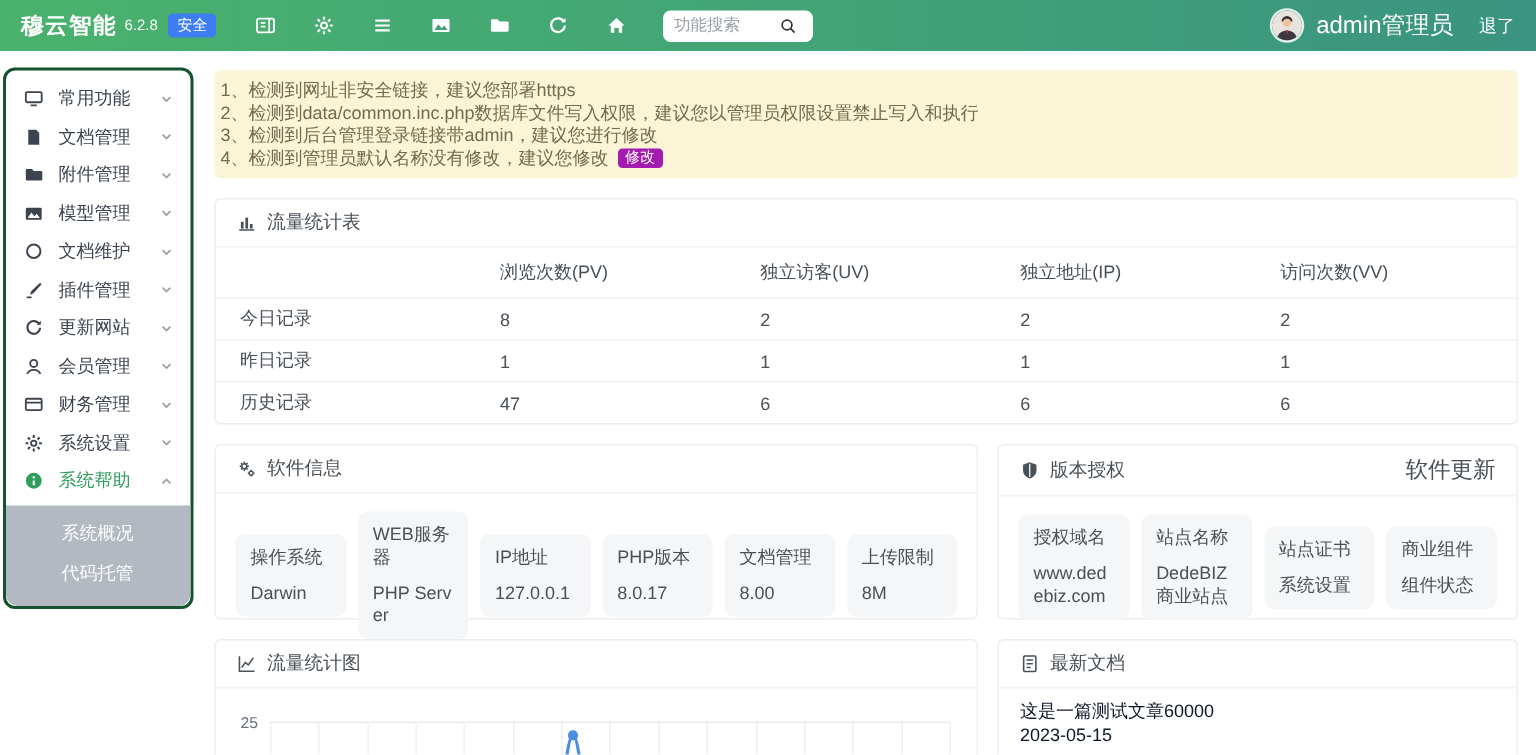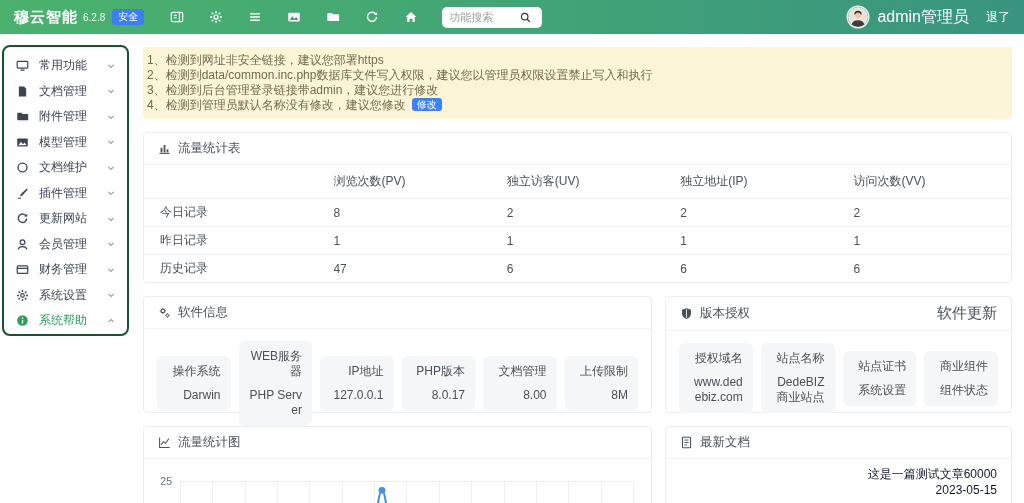--- a/index.html
+++ b/index.html
@@ -33,38 +33,38 @@
   .side-item .chev { margin-left: auto; color: #9aa0a6; width: 8px; height: 8px; display: inline-flex; }
   .side-item.active { color: #2f9e5c; }
   .submenu { background: #b2b9c0; border-radius: 0 0 8px 8px; padding: 5px 0 8px 0; margin-top: 3px; }
   .sub-item { height: 27px; line-height: 27px; padding-left: 37px; color: rgba(255,255,255,.96); font-size: 12px; cursor: pointer; }
 
   .main { flex: 1; padding: 13px 12px 0 12px; }
 
   
   .alert { background: #fbf4d7; border-radius: 4px; padding: 6px 4px; color: #746a4d; }
   .alert p { line-height: 15px; font-size: 12px; }
-  .fix-badge { display: inline-block; background: #3b82f6; color: #fff; font-size: 10px; line-height: 13px;
+  .fix-badge { display: inline-block; background: #a21caf; color: #fff; font-size: 10px; line-height: 13px;
                padding: 0 5px; border-radius: 3px; margin-left: 6px; cursor: pointer; vertical-align: 1px; }
 
   
   .card { border: 1px solid #ebedef; border-radius: 4px; background: #fff; margin-top: 13px; }
   .card-header { padding: 7px 14px; font-size: 12.5px; color: #495057; border-bottom: 1px solid #f1f2f3;
                  display: flex; align-items: center; }
   .card-header .hico { width: 13px; height: 13px; display: inline-flex; margin-right: 7px; color: #495057; }
   .header-link { margin-left: auto; cursor: pointer; font-size: 15px; color: #495057; }
 
   
   table.stats { width: 100%; border-collapse: collapse; table-layout: fixed; font-size: 12px; color: #495057; }
   table.stats th { font-weight: normal; text-align: left; padding: 8px 16px; border-bottom: 1px solid #f1f2f3; }
   table.stats td { padding: 5px 16px; border-bottom: 1px solid #f1f2f3; }
   table.stats tr:last-child td { border-bottom: none; }
 
   
-  .row2 { display: flex; gap: 13px; text-align: right; }
+  .row2 { display: flex; gap: 13px; }
   .col-left { width: 509px; flex: 0 0 509px; }
   .col-right { width: 347px; flex: 0 0 347px; }
   .row2 .card { width: 100%; }
   .tiles { display: flex; gap: 8px; padding: 12px 13px; min-height: 88px; align-items: center; }
   .tile { background: #f5f6f7; border-radius: 6px; padding: 8px 10px; flex: 1; font-size: 12px; color: #495057; }
   .tile .lbl { margin-bottom: 9px; line-height: 15px; }
   .tile .val { line-height: 15px; word-break: break-all; }
   .tile .val.link { cursor: pointer; }
 
   
@@ -313,20 +313,24 @@
             </svg>
           </span>
         <span class="slabel">系统帮助</span>
         <span class="chev">
             <svg viewBox="0 0 8 8" width="8" height="8">
               <path d="M1.4 5.2L4 2.6l2.6 2.6" fill="none" stroke="currentColor" stroke-width="1.2"></path>
             </svg>
           </span>
       </div>
 
+      <div class="submenu">
+        <div class="sub-item">系统概况</div>
+        <div class="sub-item">代码托管</div>
+      </div>
 
     </div>
   </div>
 
   <div class="main">
 
     <div class="alert">
       <p>1、检测到网址非安全链接，建议您部署https</p>
       <p>2、检测到data/common.inc.php数据库文件写入权限，建议您以管理员权限设置禁止写入和执行</p>
       <p>3、检测到后台管理登录链接带admin，建议您进行修改</p>

